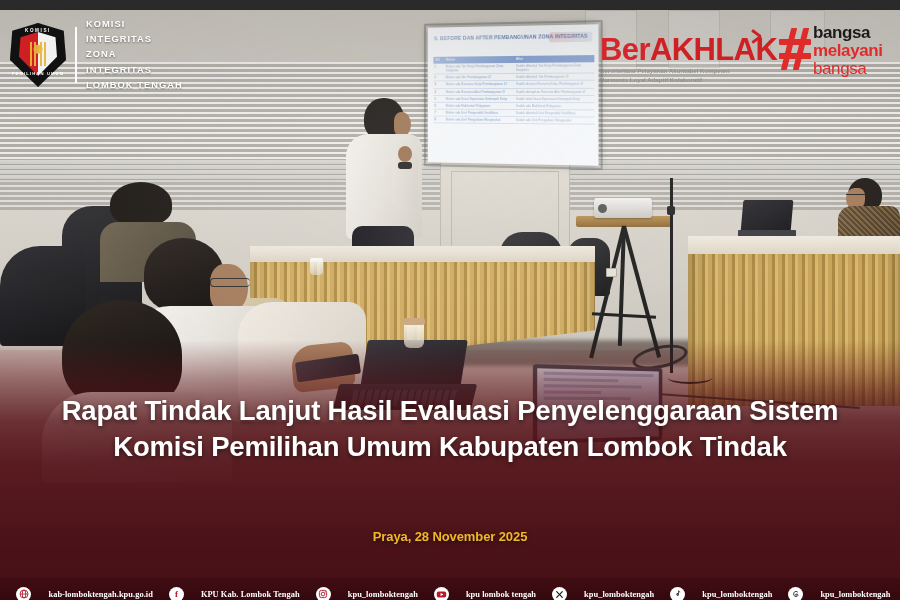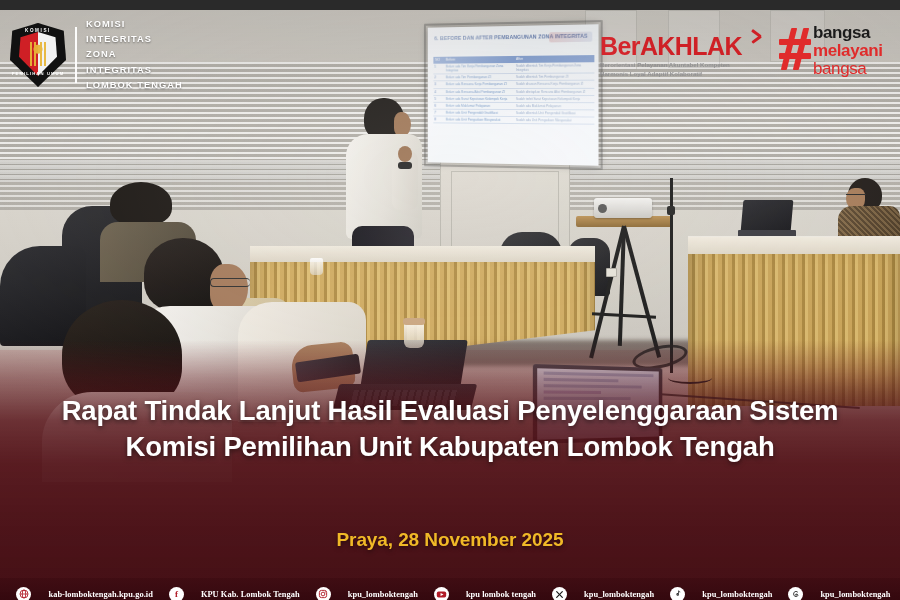--- a/index.html
+++ b/index.html
@@ -333,21 +333,21 @@
     position:absolute; left:0; right:0; text-align:center;
     font-size:4.6px; letter-spacing:1.6px; color:#fff; font-weight:bold;
   }
   .kpu-ring-t { top:5px; }
   .kpu-ring-b { bottom:11px; font-size:4.2px; letter-spacing:1.1px; }
   .kpu-divider { width:2px; height:56px; background:#fff; opacity:.95; flex:0 0 auto; }
   .kpu-text { color:#fff; font-size:9.3px; font-weight:bold; line-height:1.62;
     letter-spacing:1.05px; text-shadow:0 1px 2px rgba(0,0,0,.45); }
 
   .logo-berakhlak { position:absolute; left:600px; top:24px; width:162px; height:56px; }
-  .ba-word { position:relative; font-size:25px; font-weight:bold; letter-spacing:-.6px;
+  .ba-word { position:relative; font-size:31px; font-weight:bold; letter-spacing:-.6px;
     line-height:1; white-space:nowrap; }
   .ba-ber { color:#d4262c; }
   .ba-akhlak { color:#cf2026; }
   .ba-arrow { position:absolute; right:-2px; top:-5px; width:15px; height:15px; }
   .ba-arrow:before, .ba-arrow:after {
     content:""; position:absolute; left:2px; width:11px; height:2.6px;
     background:#cf2026; border-radius:1px;
   }
   .ba-arrow:before { top:3px; transform:rotate(36deg); }
   .ba-arrow:after  { top:9px; transform:rotate(-36deg); }
@@ -368,21 +368,21 @@
 
   
   .title-block { position:absolute; left:0; top:383px; width:900px; text-align:center; }
   .title-line {
     color:#ffffff; font-size:27.5px; font-weight:bold; line-height:1.30;
     letter-spacing:-.2px;
     text-shadow:0 2px 5px rgba(0,0,0,.55);
   }
   .event-date {
     position:absolute; left:0; top:519px; width:900px; text-align:center;
-    color:#f0b927; font-size:19px; font-weight:bold; letter-spacing:-.1px;
+    color:#f0b927; font-size:13px; font-weight:bold; letter-spacing:-.1px;
     text-shadow:0 2px 4px rgba(0,0,0,.5);
   }
 
   
   .social-bar {
     position:absolute; left:0; bottom:0; width:900px; height:32px;
     background:linear-gradient(180deg,rgba(58,10,16,.55) 0%,rgba(46,6,12,.92) 100%);
     display:flex; align-items:center; justify-content:center; gap:9px;
     padding:0 22px;
   }
@@ -600,21 +600,21 @@
     </div>
     <div class="bg-lines">
       <div class="bg-l1">bangsa</div>
       <div class="bg-l2">melayani</div>
       <div class="bg-l3">bangsa</div>
     </div>
   </div>
 
   <div class="title-block">
     <div class="title-line">Rapat Tindak Lanjut Hasil Evaluasi Penyelenggaraan Sistem</div>
-    <div class="title-line">Komisi Pemilihan Unit Kabupaten Lombok Tengah</div>
+    <div class="title-line">Komisi Pemilihan Umum Kabupaten Lombok Tindak</div>
   </div>
 
   <div class="event-date">Praya, 28 November 2025</div>
 
   <div class="social-bar">
 
     <div class="social-item">
       <div class="social-icon">
         <svg width="10" height="10" viewBox="0 0 16 16" fill="none" stroke="#b01c28" stroke-width="1.4">
           <circle cx="8" cy="8" r="6.4"></circle>

